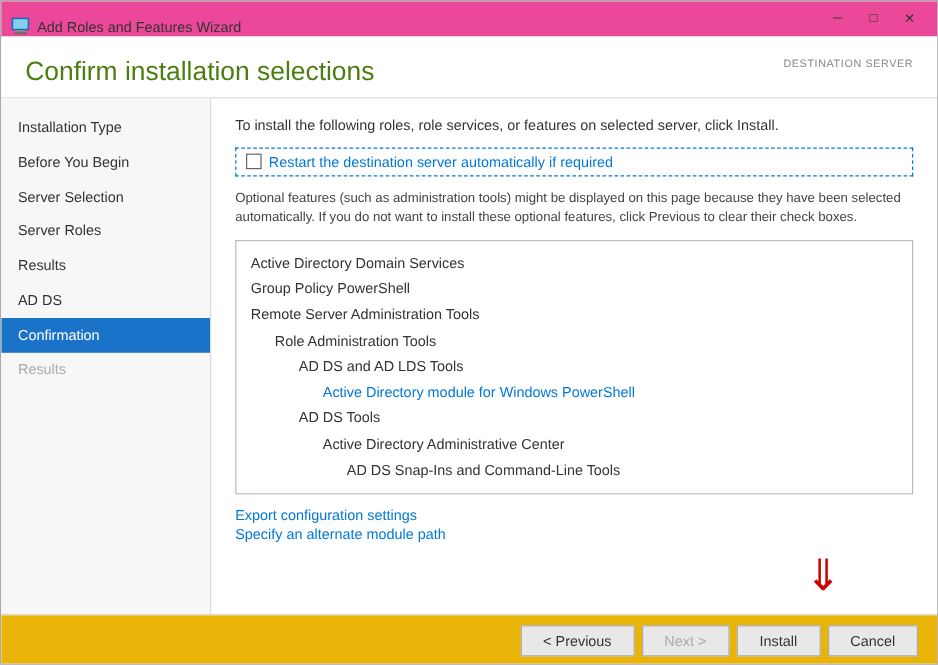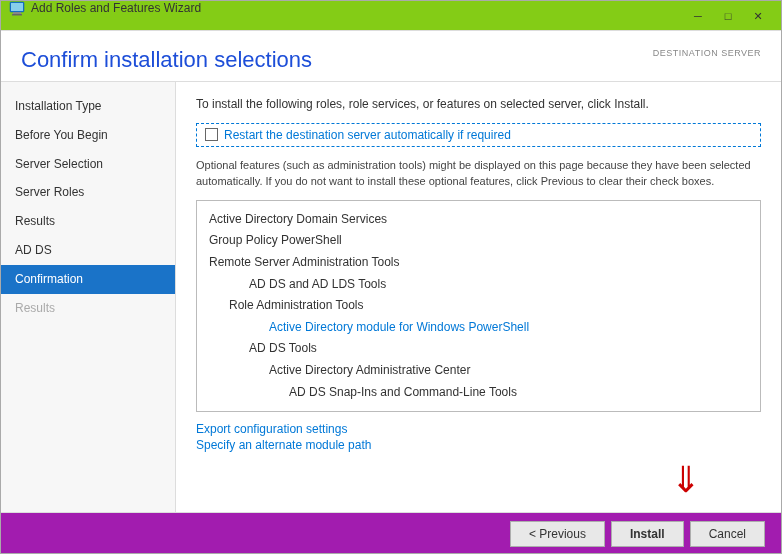--- a/index.html
+++ b/index.html
@@ -7,24 +7,24 @@
       font-family: 'Segoe UI', Tahoma, Geneva, Verdana, sans-serif;
       font-size: 12px;
       background: #fff;
       width: 782px;
       height: 554px;
       overflow: hidden;
       border: 1px solid #aaa;
     }
     
     .title-bar {
-      background: #84cc16;
+      background: #ec4899;
       height: 30px;
       display: flex;
-      align-items: flex-start;
+      align-items: flex-end;
       padding: 0 8px;
       border-bottom: 1px solid #ddd;
       user-select: none;
     }
     .title-bar-icon {
       width: 16px;
       height: 16px;
       margin-right: 6px;
       display: flex;
       align-items: center;
@@ -63,21 +63,21 @@
       background: #fff;
       padding: 16px 20px 8px 20px;
       display: flex;
       justify-content: space-between;
       align-items: flex-start;
       border-bottom: 1px solid #ddd;
     }
     .wizard-title {
       font-size: 22px;
       font-weight: 300;
-      color: #1d4ed8;
+      color: #4d7c0f;
     }
     .destination-info {
       text-align: right;
       font-size: 10px;
       color: #555;
       line-height: 1.5;
     }
     .destination-label {
       font-size: 9px;
       color: #888;
@@ -203,39 +203,38 @@
       line-height: 1;
     }
 
     
     .wizard-footer {
       display: flex;
       justify-content: flex-end;
       align-items: center;
       padding: 8px 16px;
       border-top: 1px solid #ddd;
-      background: #a21caf;
+      background: #eab308;
       gap: 6px;
     }
     .footer-btn {
       padding: 5px 18px;
       font-size: 12px;
       border: 1px solid #adadad;
       background: #e8e8e8;
       cursor: pointer;
       color: #333;
       min-width: 70px;
     }
     .footer-btn:disabled {
       color: #aaa;
       cursor: default;
     }
     .footer-btn.primary {
       background: #e8e8e8;
-      font-weight: bold;
     }
   </style>
 </head>
 <body>
 
 <div class="title-bar">
   <div class="title-bar-icon">
     <svg width="16" height="16" viewBox="0 0 16 16">
       <rect x="1" y="1" width="14" height="10" rx="1" fill="#1a73c8" stroke="#0060b0" stroke-width="0.5"></rect>
       <rect x="4" y="11" width="8" height="2" fill="#888"></rect>
@@ -280,37 +279,38 @@
         <div class="checkbox-box"></div>
         <span class="checkbox-label">Restart the destination server automatically if required</span>
       </div>
 
       <p class="optional-note">Optional features (such as administration tools) might be displayed on this page because they have been selected automatically. If you do not want to install these optional features, click Previous to clear their check boxes.</p>
 
       <div class="features-box">
       <span class="feature-item">Active Directory Domain Services</span>
           <span class="feature-item">Group Policy PowerShell</span>
           <span class="feature-item">Remote Server Administration Tools</span>
+          <span class="feature-item indent1">Role Administration Tools</span>
           <span class="feature-item indent2">AD DS and AD LDS Tools</span>
-          <span class="feature-item indent1">Role Administration Tools</span>
           <span class="feature-item indent3"><a href="#" class="feature-link">Active Directory module for Windows PowerShell</a></span>
           <span class="feature-item indent2">AD DS Tools</span>
           <span class="feature-item indent3">Active Directory Administrative Center</span>
           <span class="feature-item indent4">AD DS Snap-Ins and Command-Line Tools</span>
         </div>
 
       <div class="links-section">
       <a href="#" class="action-link">Export configuration settings</a>
           <a href="#" class="action-link">Specify an alternate module path</a>
         </div>
 
       <div class="arrow-container">
         <span class="red-arrow">⇓</span>
       </div>
     </div>
   </div>
 
   <div class="wizard-footer">
     <button class="footer-btn">&lt; Previous</button>
+    <button class="footer-btn" disabled="">Next &gt;</button>
     <button class="footer-btn primary">Install</button>
     <button class="footer-btn">Cancel</button>
   </div>
 </div>
 
 </body></html>

